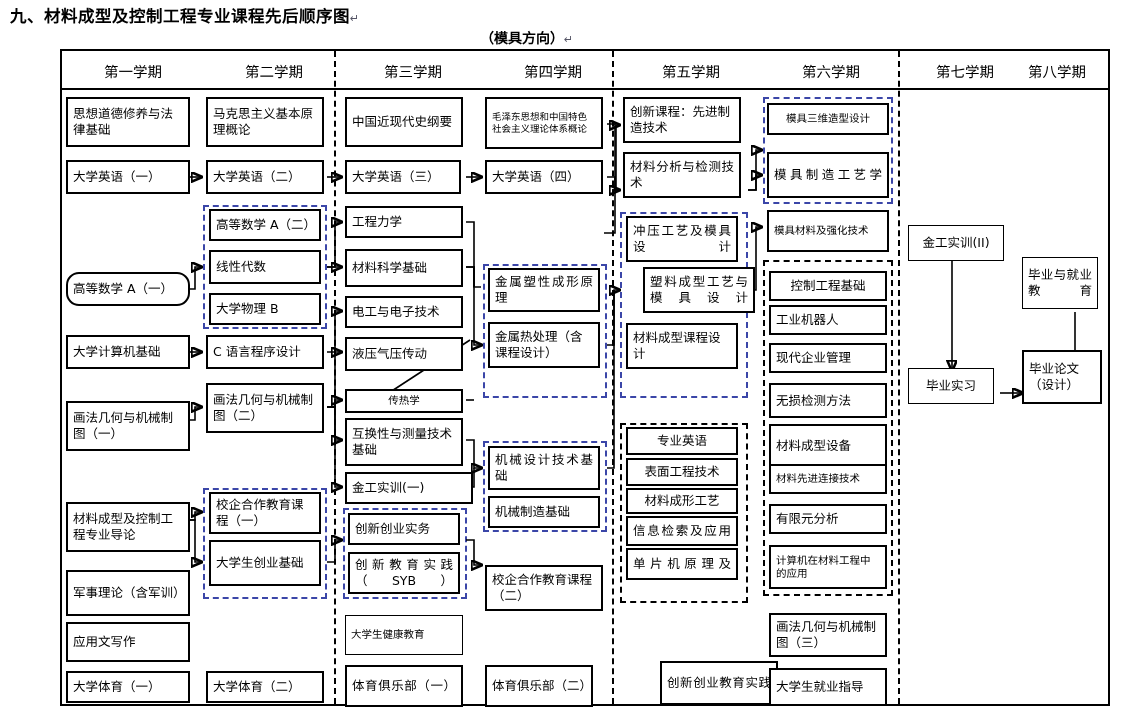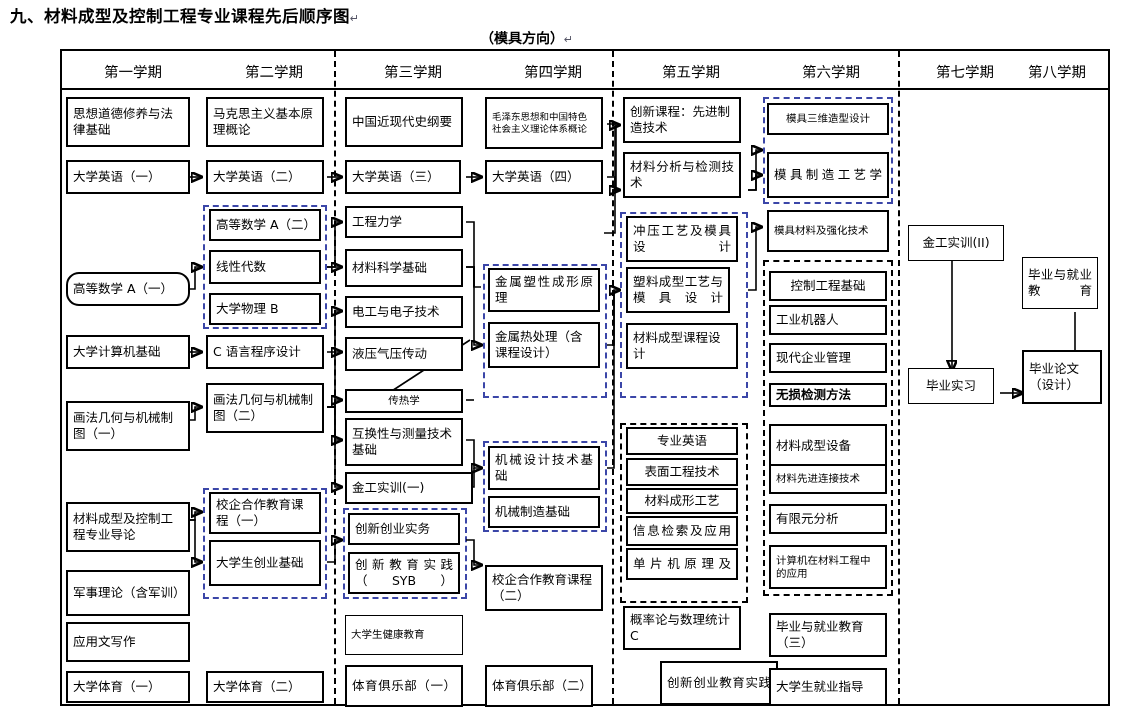--- a/index.html
+++ b/index.html
@@ -303,44 +303,41 @@
 
   <div class="box thick" style="left:623px;top:97px;width:118px;height:46px;">
       <span class="t">创新课程：先进制造技术</span>
     </div>
   <div class="box thick just" style="left:623px;top:152px;width:118px;height:46px;">
       <span class="t">材料分析与检测技术</span>
     </div>
   <div class="box thick just" style="left:626px;top:216px;width:112px;height:46px;">
       <span class="t">冲压工艺及模具设计</span>
     </div>
-  <div class="box thick just" style="left:626px;top:267px;width:104px;height:46px;align-items:center;">
+  <div class="box thick just" style="left:643px;top:267px;width:112px;height:46px;align-items:center;">
       <span class="t">塑料成型工艺与模具设计</span>
     </div>
   <div class="box thick" style="left:626px;top:323px;width:112px;height:46px;">
       <span class="t">材料成型课程设计</span>
     </div>
   <div class="box thick center" style="left:626px;top:427px;width:112px;height:28px;">
       <span class="t">专业英语</span>
     </div>
   <div class="box thick center" style="left:626px;top:458px;width:112px;height:28px;">
       <span class="t">表面工程技术</span>
     </div>
   <div class="box thick center" style="left:626px;top:488px;width:112px;height:26px;">
       <span class="t">材料成形工艺</span>
     </div>
   <div class="box thick just" style="left:626px;top:516px;width:112px;height:30px;">
       <span class="t">信息检索及应用</span>
     </div>
   <div class="box thick just" style="left:626px;top:548px;width:112px;height:32px;">
       <span class="t">单片机原理及</span>
     </div>
-  <div class="box thick" style="left:623px;top:606px;width:118px;height:44px;">
-      <span class="t">概率论与数理统计 C</span>
-    </div>
   <div class="box thick just" style="left:623px;top:661px;width:118px;height:44px;margin-left:37px;">
       <span class="t">创新创业教育实践</span>
     </div>
 
   <div class="box thick center sm" style="left:767px;top:103px;width:122px;height:32px;">
       <span class="t">模具三维造型设计</span>
     </div>
   <div class="box thick just" style="left:767px;top:152px;width:122px;height:46px;">
       <span class="t">模具制造工艺学</span>
     </div>
@@ -349,37 +346,37 @@
     </div>
   <div class="box thick center" style="left:769px;top:271px;width:118px;height:30px;">
       <span class="t">控制工程基础</span>
     </div>
   <div class="box thick" style="left:769px;top:305px;width:118px;height:30px;">
       <span class="t">工业机器人</span>
     </div>
   <div class="box thick" style="left:769px;top:343px;width:118px;height:30px;">
       <span class="t">现代企业管理</span>
     </div>
-  <div class="box thick" style="left:769px;top:383px;width:118px;height:24px;font-weight:bold;">
+  <div class="box thick" style="left:769px;top:383px;width:118px;height:35px;">
       <span class="t">无损检测方法</span>
     </div>
   <div class="box thick" style="left:769px;top:424px;width:118px;height:44px;">
       <span class="t">材料成型设备</span>
     </div>
   <div class="box thick sm" style="left:769px;top:464px;width:118px;height:30px;">
       <span class="t">材料先进连接技术</span>
     </div>
   <div class="box thick" style="left:769px;top:504px;width:118px;height:30px;">
       <span class="t">有限元分析</span>
     </div>
   <div class="box thick sm" style="left:769px;top:545px;width:118px;height:44px;">
       <span class="t">计算机在材料工程中的应用</span>
     </div>
   <div class="box thick" style="left:769px;top:613px;width:118px;height:44px;">
-      <span class="t">毕业与就业教育（三）</span>
+      <span class="t">画法几何与机械制图（三）</span>
     </div>
   <div class="box thick" style="left:769px;top:668px;width:118px;height:38px;">
       <span class="t">大学生就业指导</span>
     </div>
 
   <div class="box center" style="left:908px;top:225px;width:96px;height:36px;">
       <span class="t">金工实训(II)</span>
     </div>
   <div class="box center" style="left:908px;top:368px;width:86px;height:36px;">
       <span class="t">毕业实习</span>

